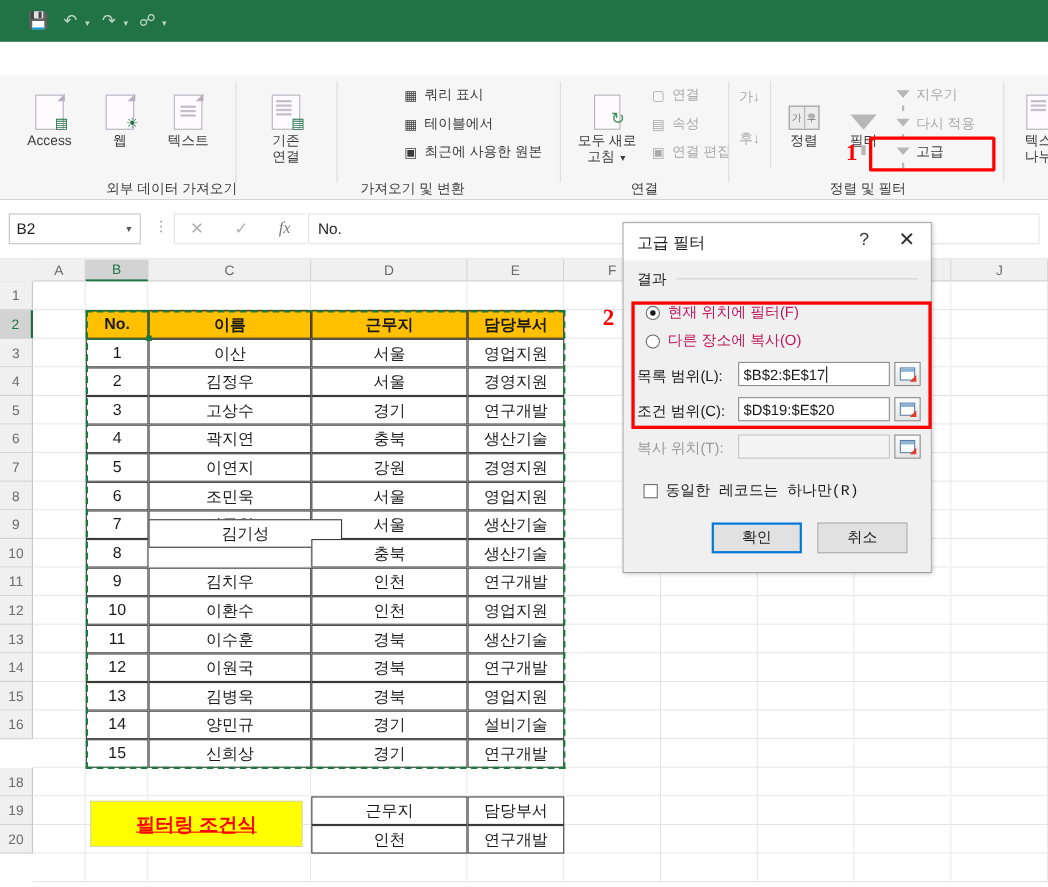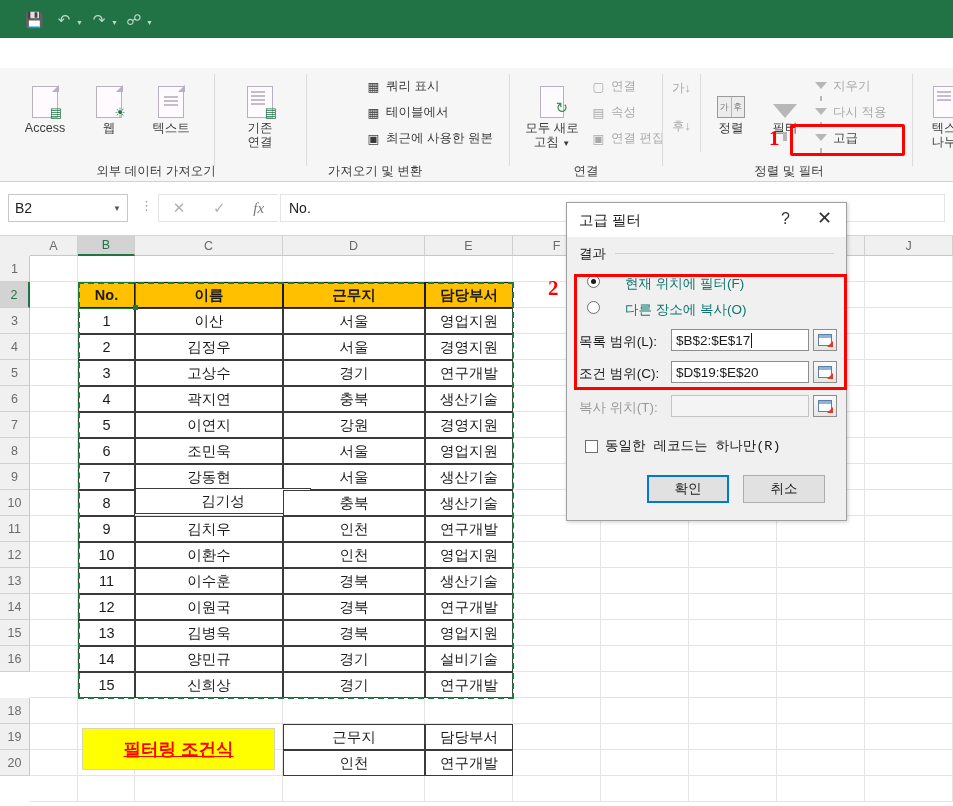--- a/index.html
+++ b/index.html
@@ -221,21 +221,21 @@
   }
   .dlg-title .t { font-size: 14.5px; color: #1a1a1a; }
   .dlg-help { position: absolute; right: 56px; top: 7px; font-size: 16px; color: #333; }
   .dlg-close { position: absolute; right: 14px; top: 6px; font-size: 18px; color: #333; line-height: 1; }
   .dlg-body { position: absolute; left: 0; top: 34px; width: 100%; bottom: 0; background: #f0f0f0; }
   .sec-label {
     position: absolute; left: 12px; top: 8px; font-size: 13.5px; color: #1a1a1a; background: #f0f0f0;
     padding-right: 6px; z-index: 2;
   }
   .sec-rule { position: absolute; left: 48px; right: 12px; top: 16px; height: 1px; background: #d0d0d0; }
-  .radio-row { position: absolute; display: flex; align-items: flex-start; gap: 25px; font-size: 13.5px; color: #0f766e; }
+  .radio-row { position: absolute; display: flex; align-items: center; gap: 7px; font-size: 13.5px; color: #be185d; }
   .radio {
     width: 13px; height: 13px; border-radius: 50%; border: 1px solid #6e6e6e; background: #fff;
     position: relative; flex: none;
   }
   .radio.on:after {
     content: ""; position: absolute; left: 3px; top: 3px; width: 5px; height: 5px;
     border-radius: 50%; background: #1a1a1a;
   }
   .fld-label { position: absolute; font-size: 13.5px; color: #1a1a1a; }
   .fld-input {
@@ -740,21 +740,21 @@
         <div class="cell tbody" style="left: 425px; top: 176px; width: 88px;">경영지원</div>
         <div class="cell tbody" style="left: 78px; top: 202px; width: 57px;">6</div>
         <div class="cell tbody" style="left: 135px; top: 202px; width: 148px;">조민욱</div>
         <div class="cell tbody" style="left: 283px; top: 202px; width: 142px;">서울</div>
         <div class="cell tbody" style="left: 425px; top: 202px; width: 88px;">영업지원</div>
         <div class="cell tbody" style="left: 78px; top: 228px; width: 57px;">7</div>
         <div class="cell tbody" style="left: 135px; top: 228px; width: 148px;">강동현</div>
         <div class="cell tbody" style="left: 283px; top: 228px; width: 142px;">서울</div>
         <div class="cell tbody" style="left: 425px; top: 228px; width: 88px;">생산기술</div>
         <div class="cell tbody" style="left: 78px; top: 254px; width: 57px;">8</div>
-        <div class="cell tbody" style="left: 135px; top: 252px; width: 176px;">김기성</div>
+        <div class="cell tbody" style="left: 135px; top: 236px; width: 176px;">김기성</div>
         <div class="cell tbody" style="left: 283px; top: 254px; width: 142px;">충북</div>
         <div class="cell tbody" style="left: 425px; top: 254px; width: 88px;">생산기술</div>
         <div class="cell tbody" style="left: 78px; top: 280px; width: 57px;">9</div>
         <div class="cell tbody" style="left: 135px; top: 280px; width: 148px;">김치우</div>
         <div class="cell tbody" style="left: 283px; top: 280px; width: 142px;">인천</div>
         <div class="cell tbody" style="left: 425px; top: 280px; width: 88px;">연구개발</div>
         <div class="cell tbody" style="left: 78px; top: 306px; width: 57px;">10</div>
         <div class="cell tbody" style="left: 135px; top: 306px; width: 148px;">이환수</div>
         <div class="cell tbody" style="left: 283px; top: 306px; width: 142px;">인천</div>
         <div class="cell tbody" style="left: 425px; top: 306px; width: 88px;">영업지원</div>

